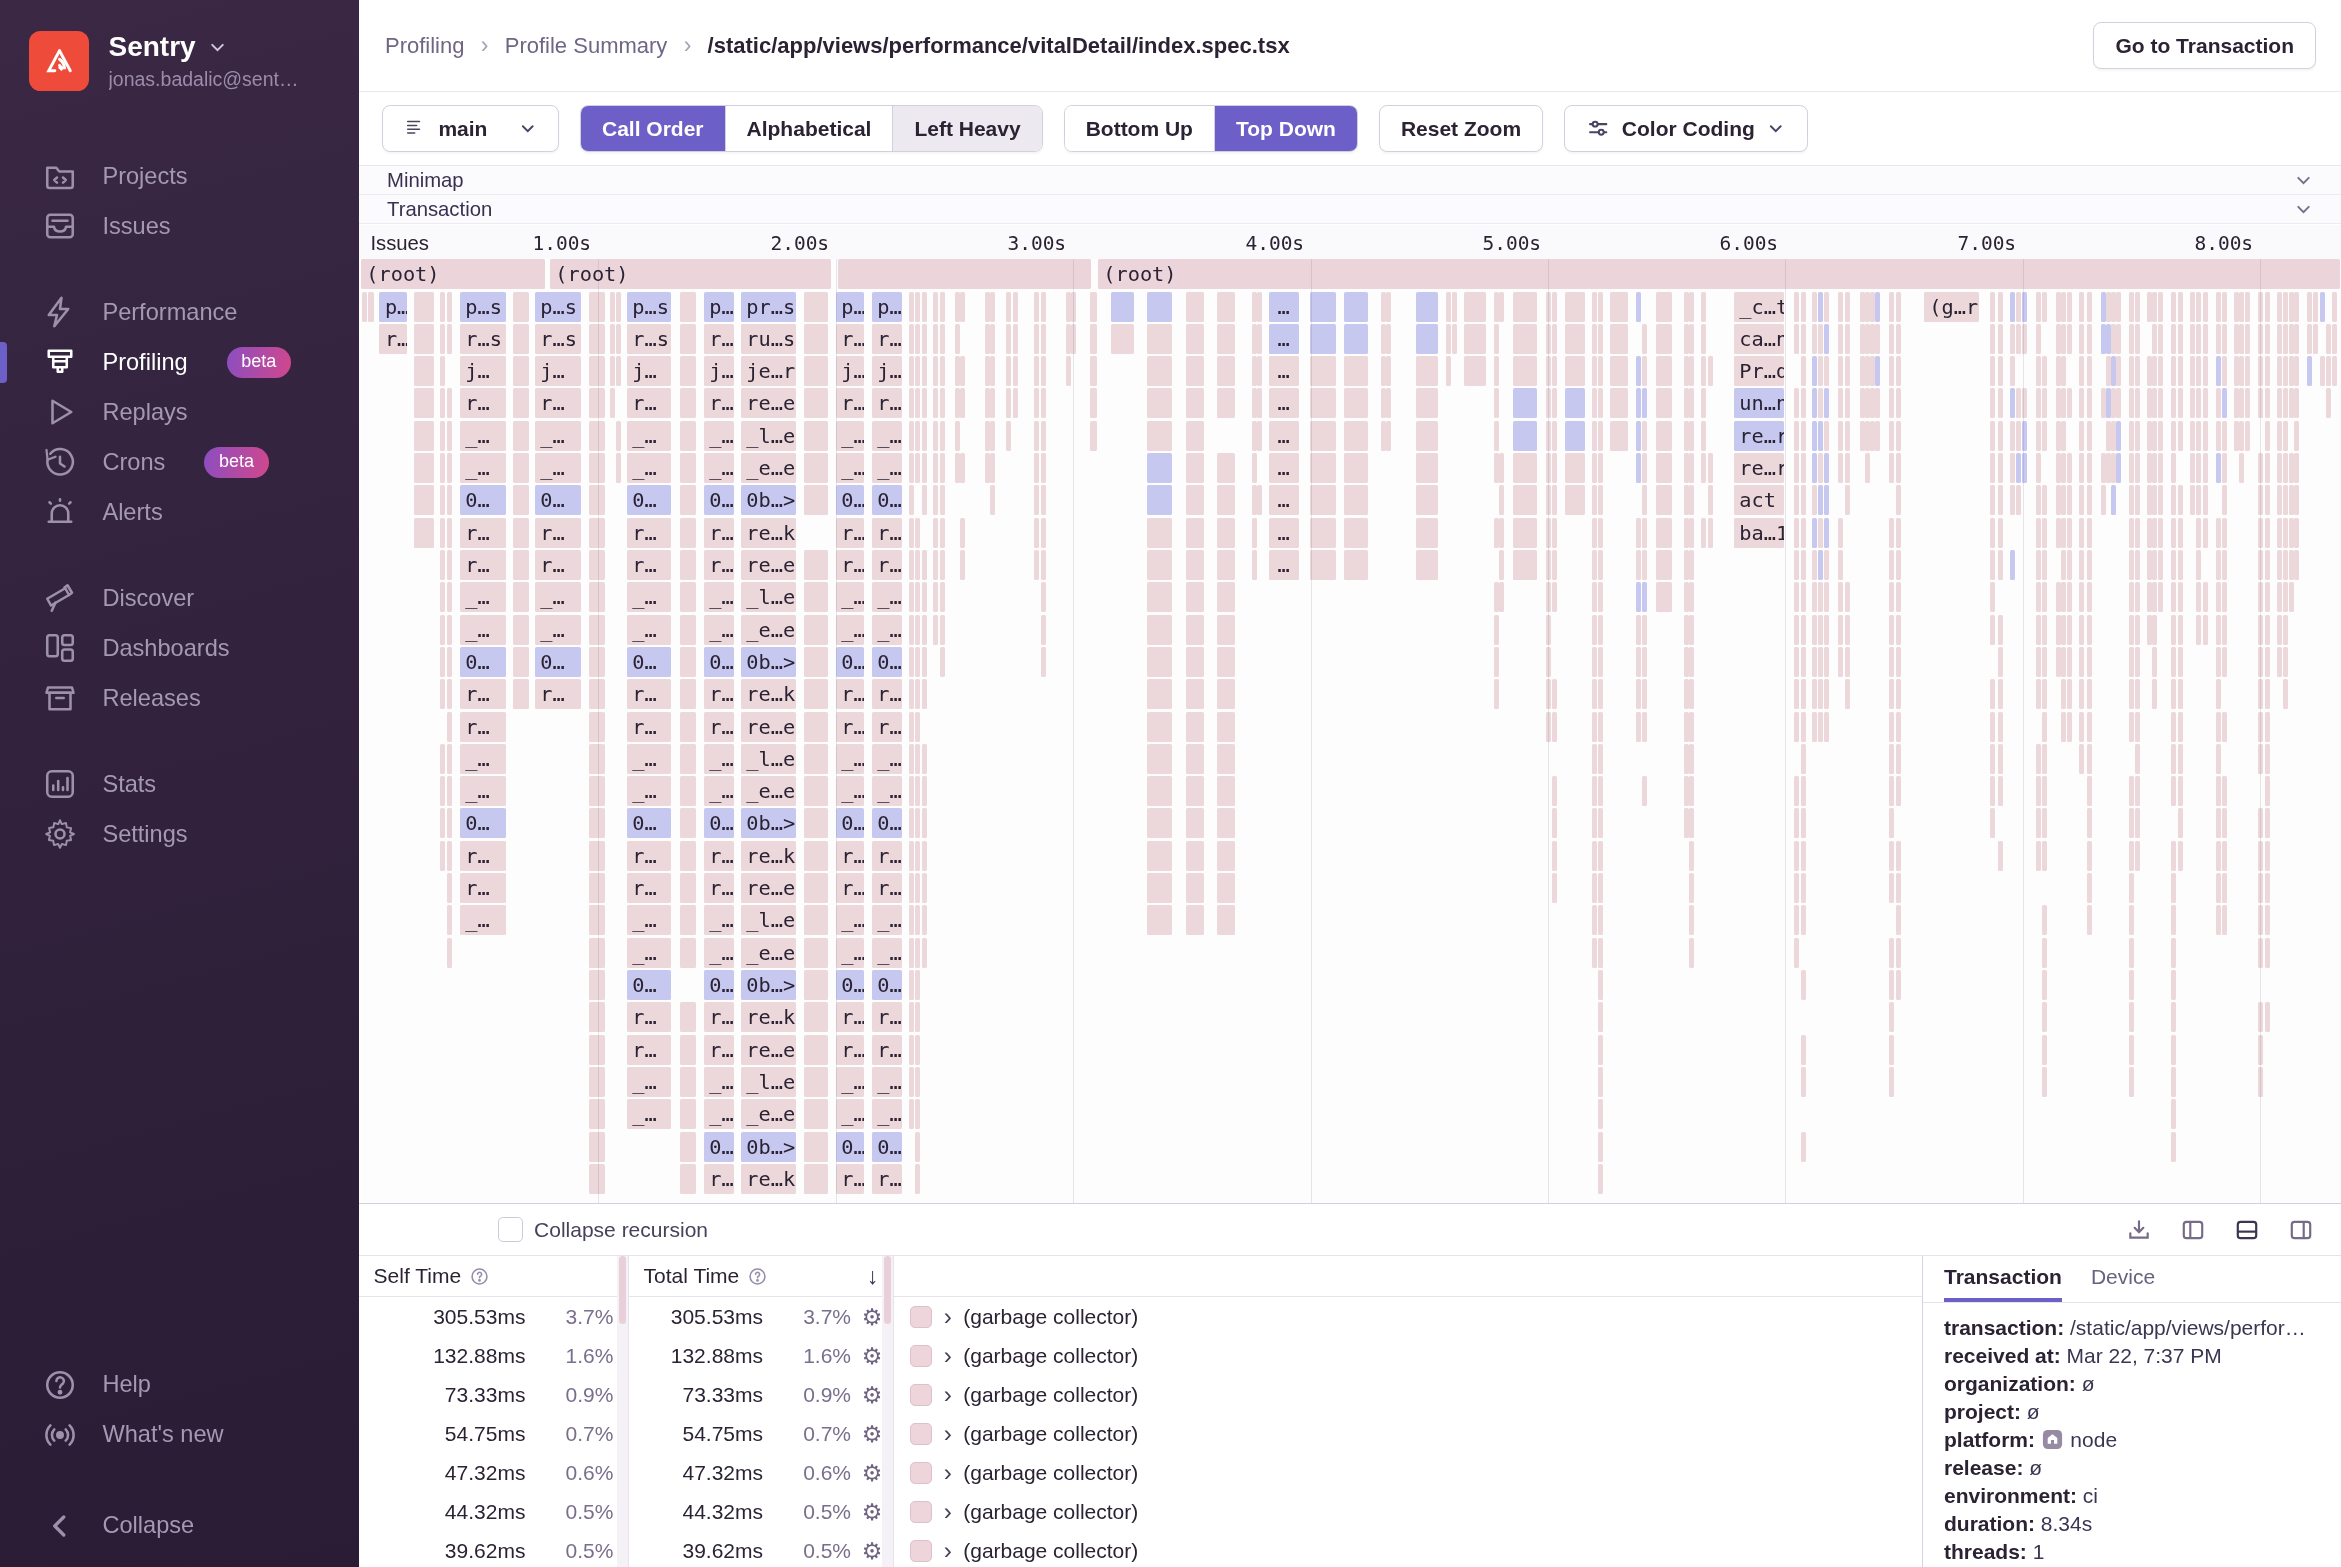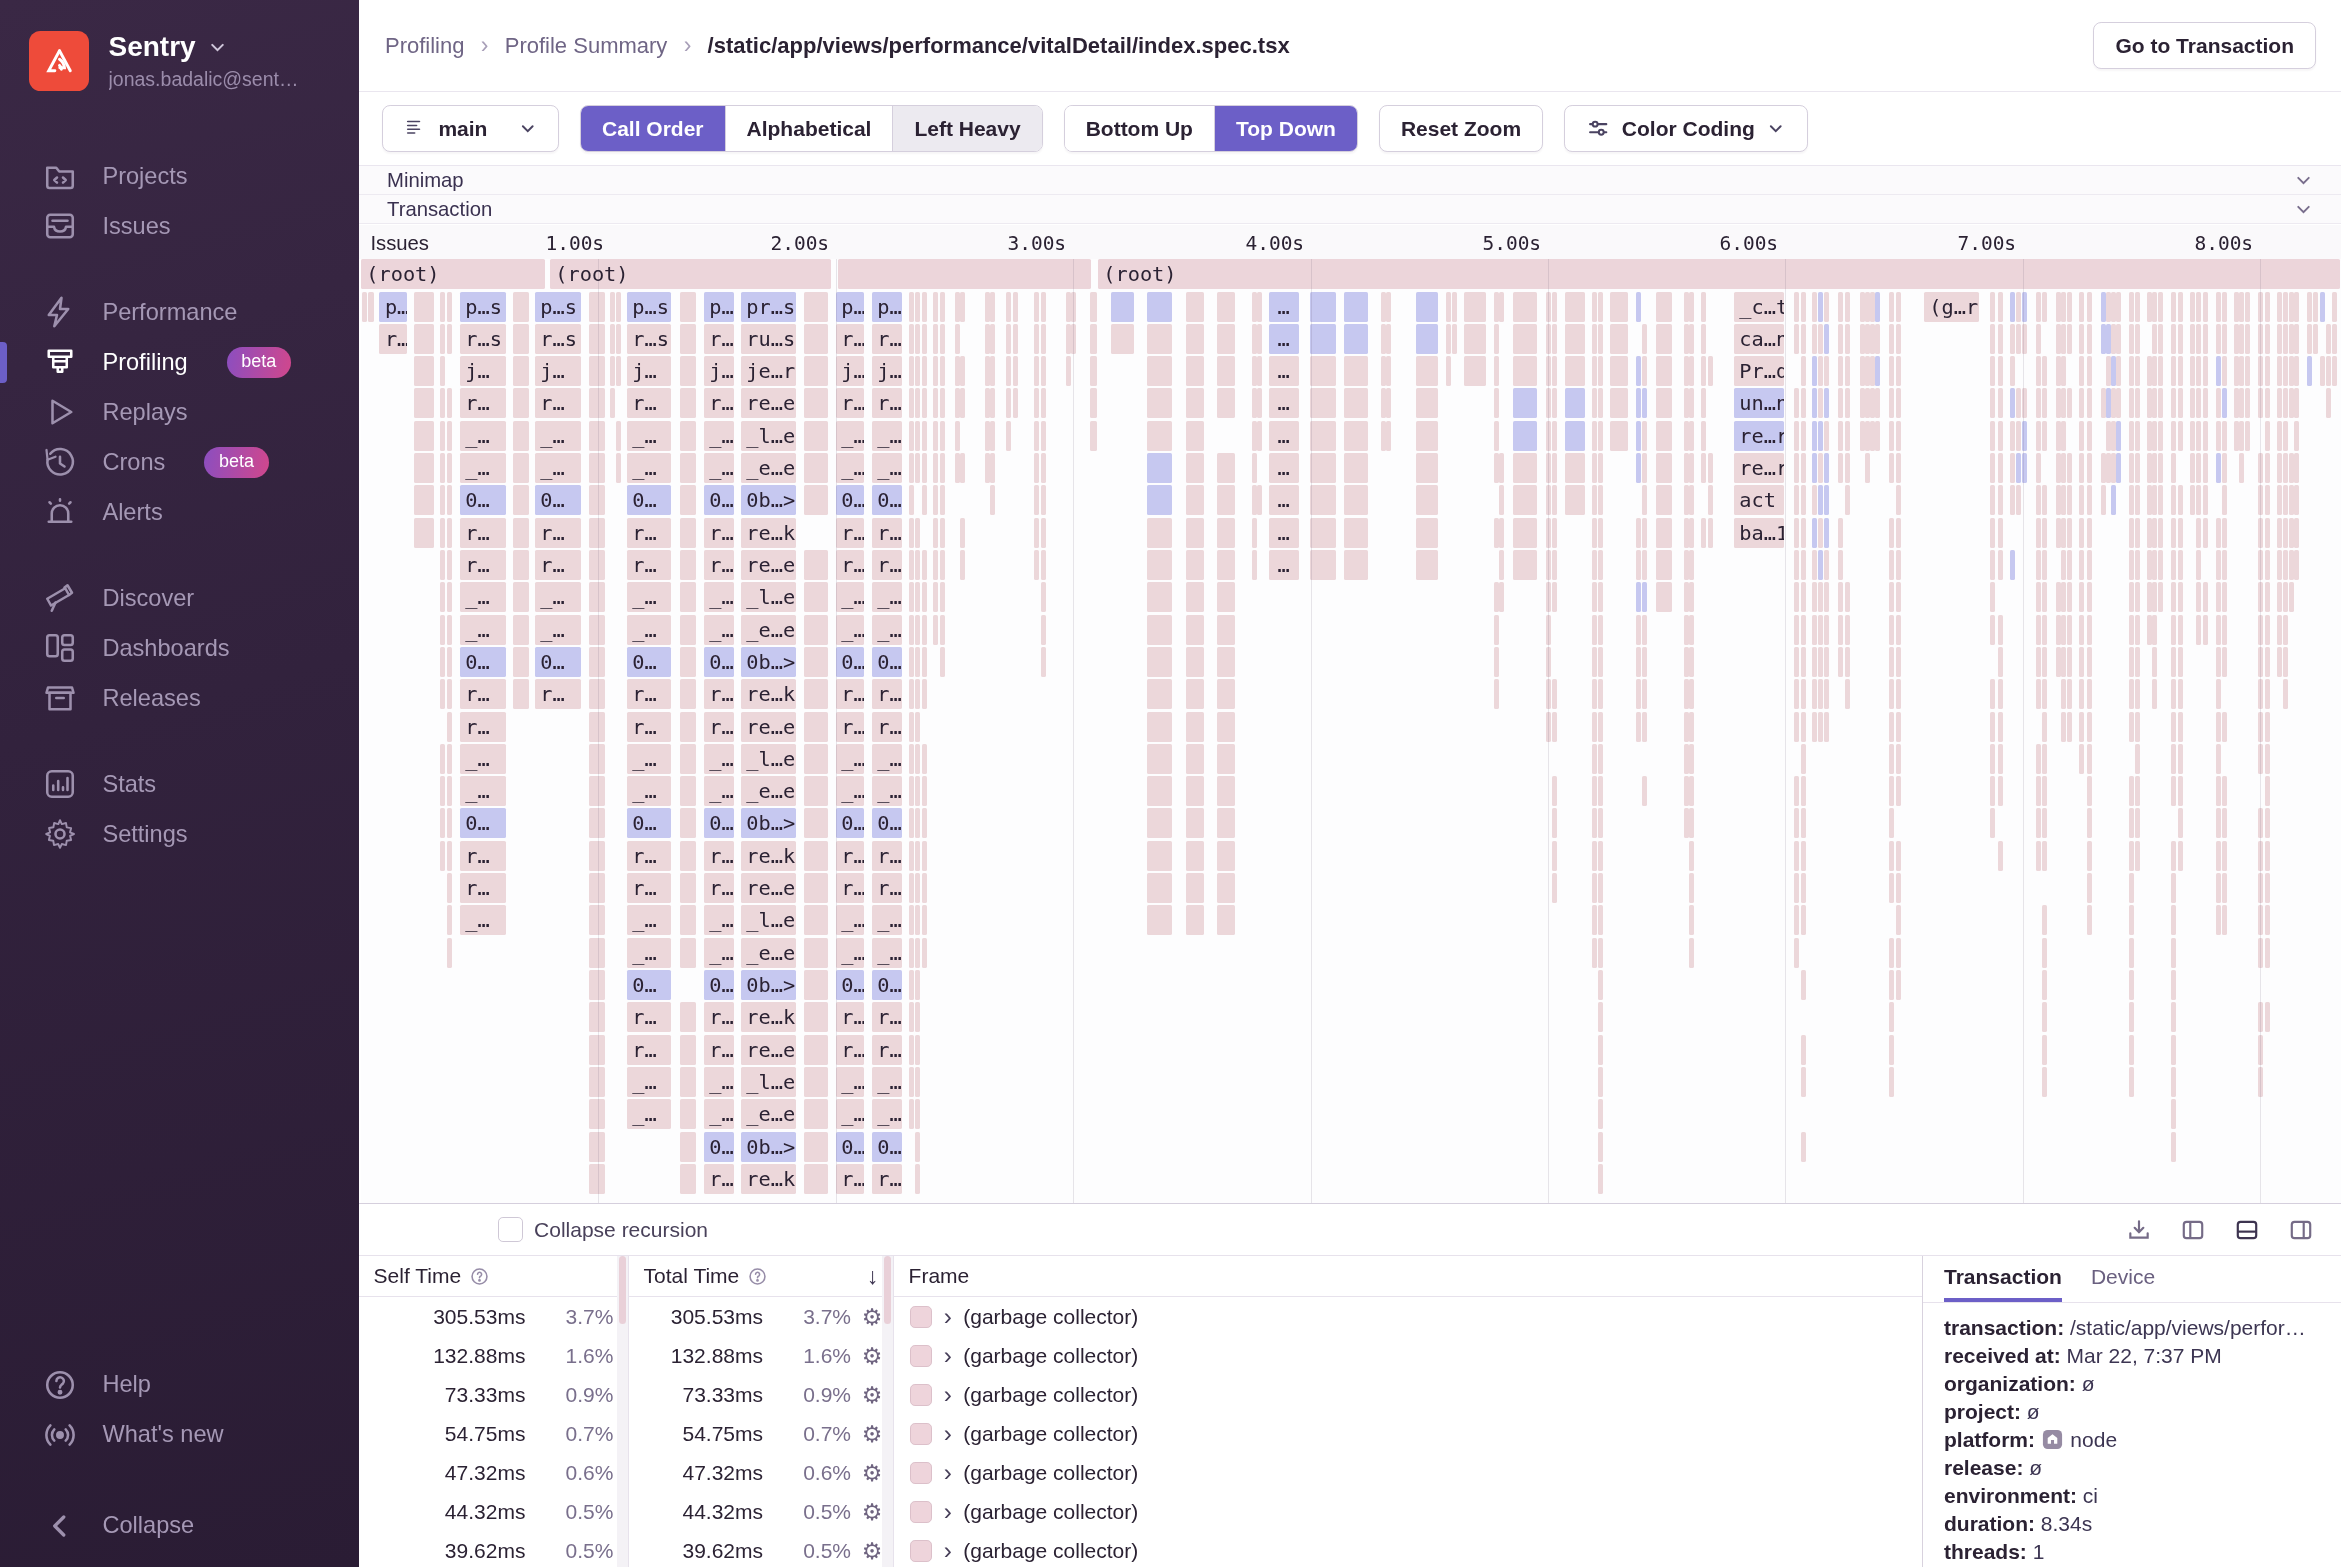--- a/index.html
+++ b/index.html
@@ -355,21 +355,21 @@
     <div class="hrow row-transaction">
       <span>Transaction</span>
       <svg class="chev" width="21" height="21" viewBox="0 0 24 24" fill="none" stroke="currentColor" stroke-width="2.2" stroke-linecap="round">
           <path d="M6 9l6 6 6-6"></path>
         </svg>
     </div>
 
     <div class="axis">
       <span class="axname">Issues</span>
       <div id="ticks">
-          <span class="tick" style="left:250px">1.00s</span>
+          <span class="tick" style="left:237px">1.00s</span>
           <span class="tick" style="left:475px">2.00s</span>
           <span class="tick" style="left:712px">3.00s</span>
           <span class="tick" style="left:950px">4.00s</span>
           <span class="tick" style="left:1187px">5.00s</span>
           <span class="tick" style="left:1424px">6.00s</span>
           <span class="tick" style="left:1662px">7.00s</span>
           <span class="tick" style="left:1899px">8.00s</span>
         </div>
     </div>
 
@@ -1921,25 +1921,20 @@
                 <circle cx="12" cy="12" r="8.5"></circle>
                   <path d="M9.8 9.5a2.3 2.3 0 114 1.6c-.8.8-1.8 1.1-1.8 2.4" stroke-linecap="round"></path>
                   <circle cx="12" cy="16.5" r="0.7" fill="currentColor"></circle>
               </svg>
               <span class="sortarrow">↓</span>
             </div>
           <div class="strip" style="top:0;height:312px;">
                 <div class="thumb"></div>
               </div>
             </div>
-          <div class="col-frame">
-            <div class="thcell">
-                <span>Frame</span>
-              </div>
-          </div>
         </div>
         <div id="tbody">
   <div class="trow">
     <div class="col-self num" style="border-right:0.8px solid #e7e2ec;">
       <span class="ms">305.53ms</span>
       <span class="pct">3.7%</span>
       <span style="width:14.6px"></span>
     </div>
     <div class="col-total num" style="border-right:0.8px solid #e7e2ec;">
       <span class="ms">305.53ms</span>

